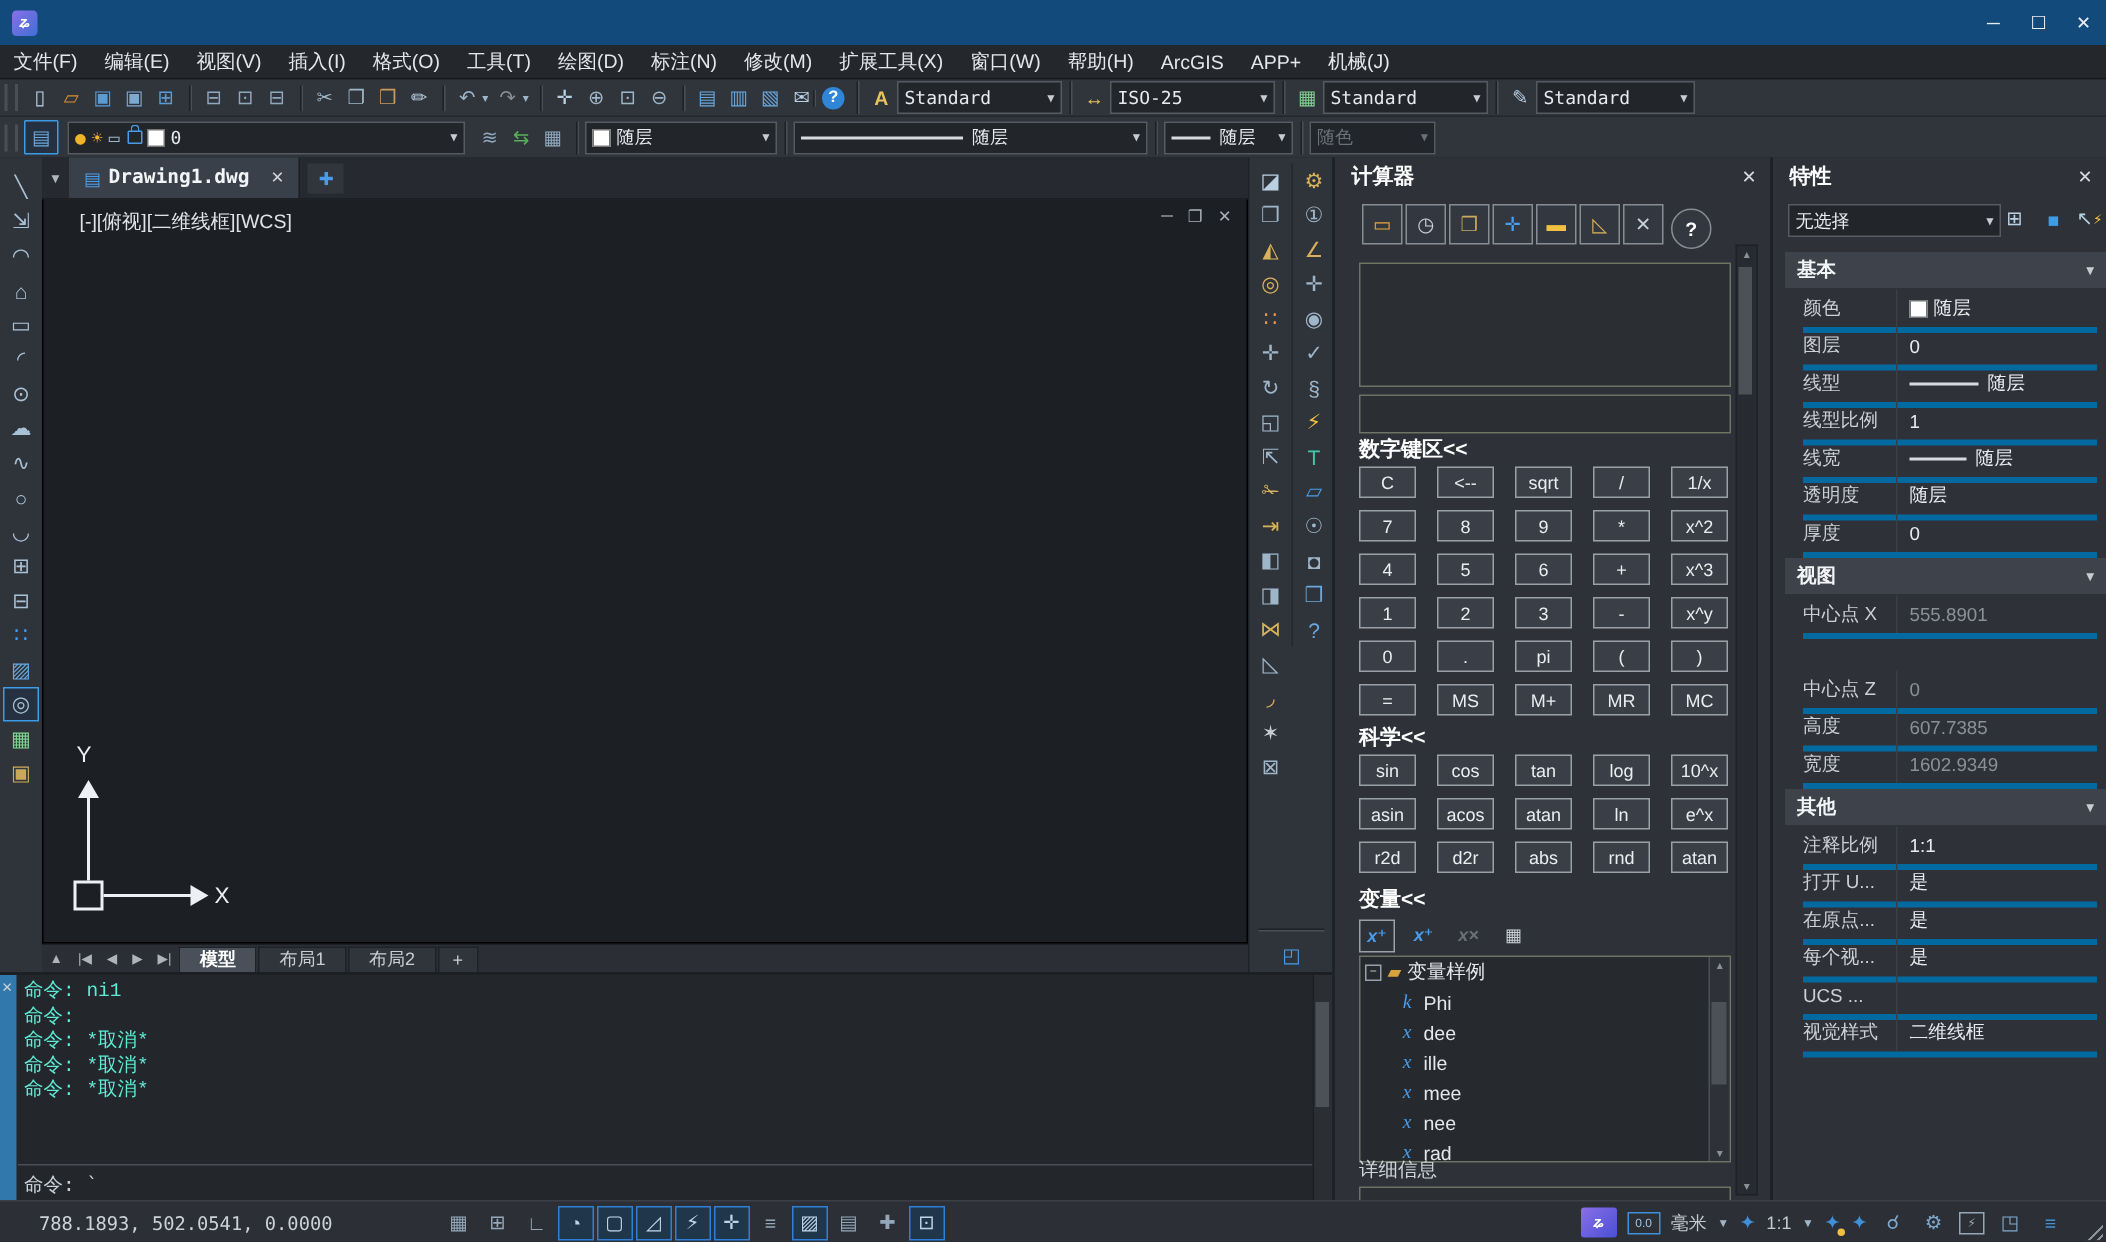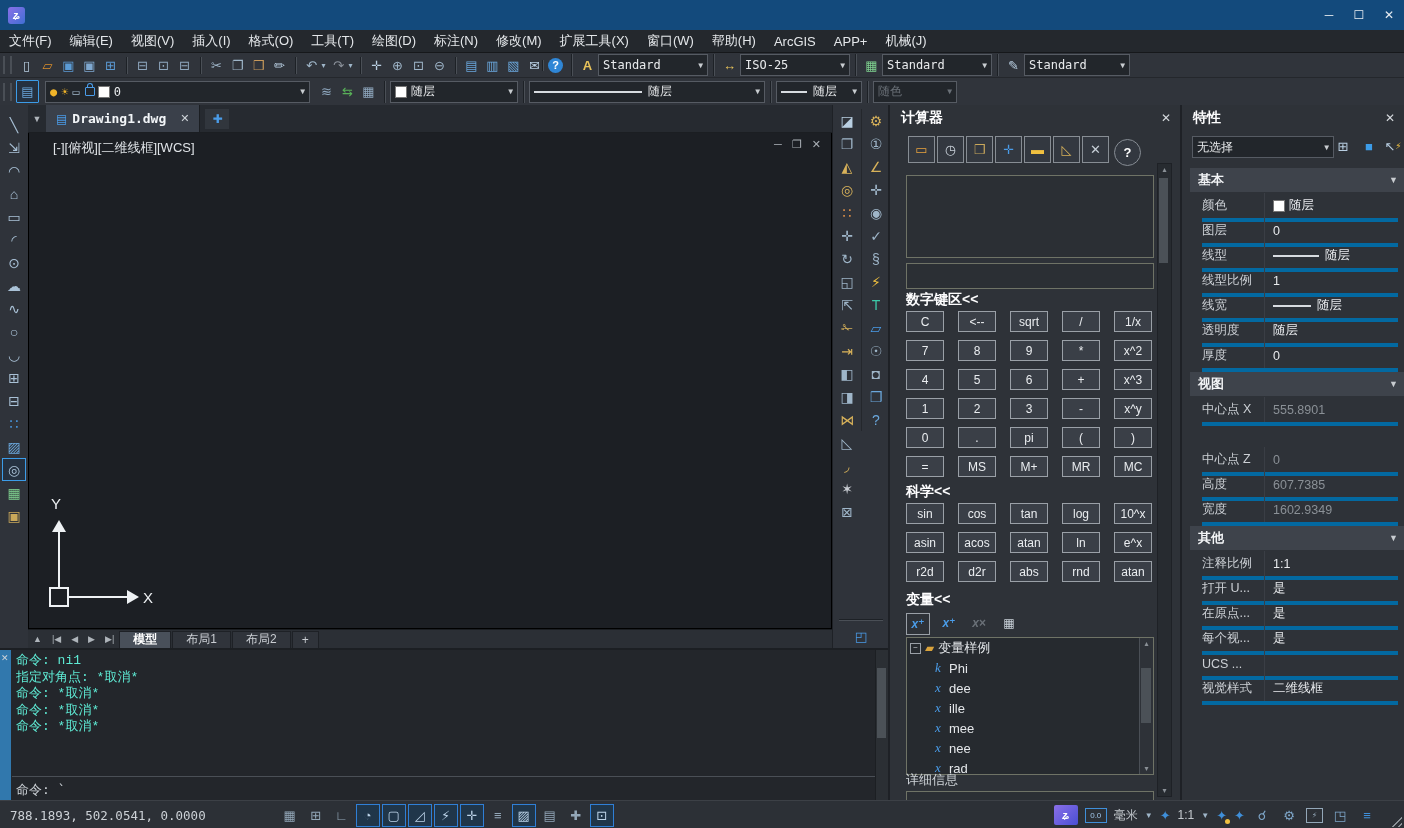--- a/index.html
+++ b/index.html
@@ -132,21 +132,21 @@
   #cmdx{position:absolute;left:1px;top:3px;font-size:9px;color:#cfd4d9}
   #cmdhist{position:absolute;left:16px;top:3px;right:14px;height:122px;overflow:hidden;
            font-family:Liberation Mono, monospace;font-size:13px;line-height:16.5px;color:#5eead4}
   #cmdprompt{position:absolute;left:16px;bottom:3px;font-family:"DejaVu Sans Mono",monospace;font-size:13px;color:#ccd1d6}
   #cmddiv{position:absolute;left:12px;right:12px;bottom:25px;border-top:1px solid #4a4f56}
   #cmdsb{position:absolute;right:0;top:0;width:12px;height:152px;background:#2b2f34;border-left:1px solid #1c1f23}
   #cmdsb .thumb{position:absolute;left:1px;top:18px;width:9px;height:70px;background:#4b5157}
 
   
   #status{left:0;top:800px;width:1404px;height:28px;background:#2c3036;border-top:1px solid #3c4046;display:flex;align-items:center}
-  #coords{font-family:"DejaVu Sans Mono",monospace;font-size:12.5px;color:#ccd1d6;margin-left:10px;position:relative}
+  #coords{font-family:"DejaVu Sans Mono",monospace;font-size:12.5px;color:#ccd1d6;margin-left:26px;position:relative}
   #coords::after{content:"";position:absolute;left:-14px;right:-60px;bottom:-6px;border-bottom:1px solid #4a4f56}
   #toggles{display:flex;gap:2px;margin-left:72px}
   #toggles .ic{width:22px;height:21px;font-size:13px;color:#93a7b8;border:1px solid transparent}
   #toggles .on{border:1px solid #2f7fd6;background:#20364a;color:#bcd3e8}
   #stright{margin-left:auto;display:flex;align-items:center;gap:7px;padding-right:6px}
   #stright .ic{width:20px;height:20px;font-size:13px;color:#7ea6c9}
   .zwlogo{width:24px;height:20px;border-radius:2px;background:linear-gradient(135deg,#8a6fe8,#4a4fd4);
           display:flex;align-items:center;justify-content:center;color:#fff;font-size:10px;font-style:italic;font-weight:bold}
   .unitbox{width:20px;height:13px;border:1px solid #3f8fd9;color:#9fc4e8;font-size:8px;display:flex;align-items:center;justify-content:center}
   .sttext{font-size:12px;color:#c4c9ce}
@@ -655,21 +655,21 @@
     <span class="pval">二维线框</span>
   </div>
 </div>
 
 <div id="cmd" class="abs">
   <div id="cmdgrip"></div>
   <span id="cmdx">✕</span>
   <div id="cmdhist">
 
   <div class="cmdline">命令: ni1</div>
-      <div class="cmdline">指定对角点: *取消*</div>
+      <div class="cmdline">命令:</div>
       <div class="cmdline">命令: *取消*</div>
       <div class="cmdline">命令: *取消*</div>
       <div class="cmdline">命令: *取消*</div>
     </div>
   <div id="cmddiv"></div>
   <div id="cmdprompt">命令: `</div>
   <div id="cmdsb">
       <div class="thumb"></div>
     </div>
 </div>

